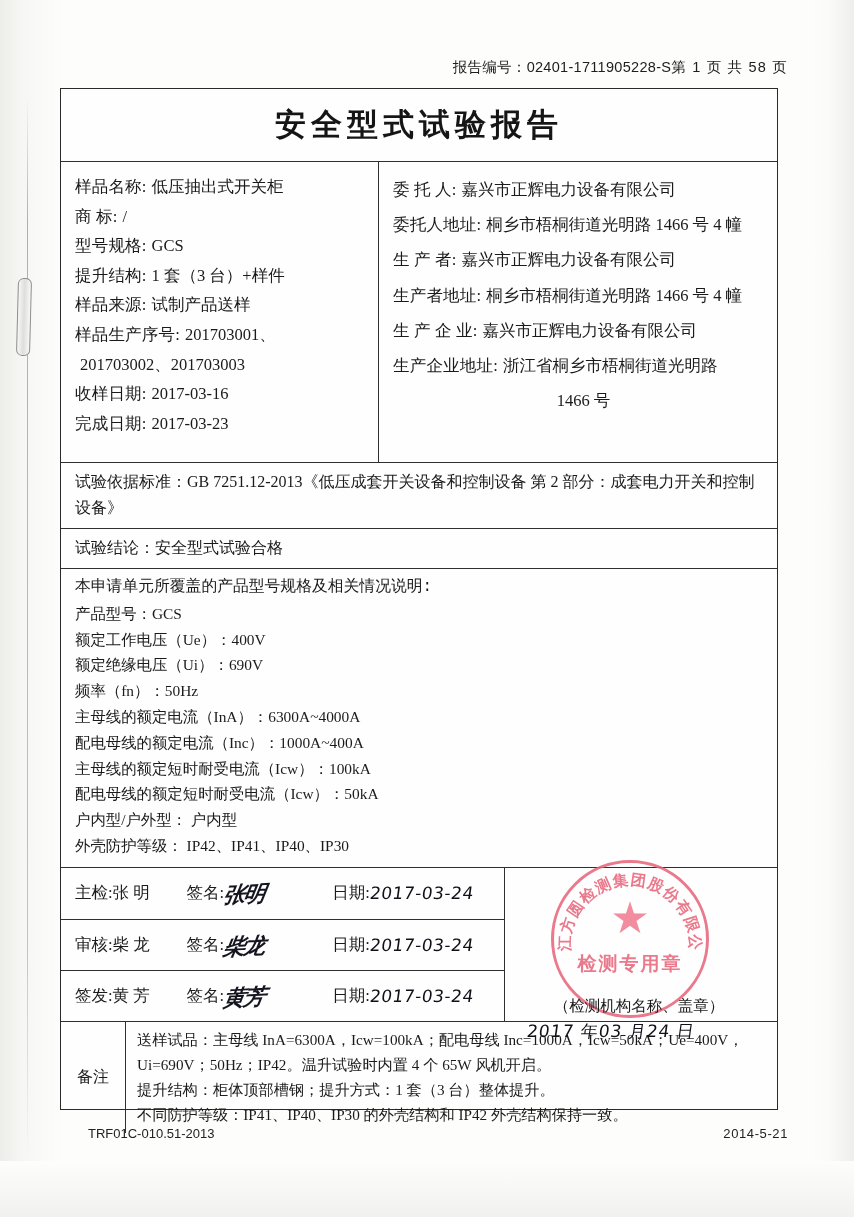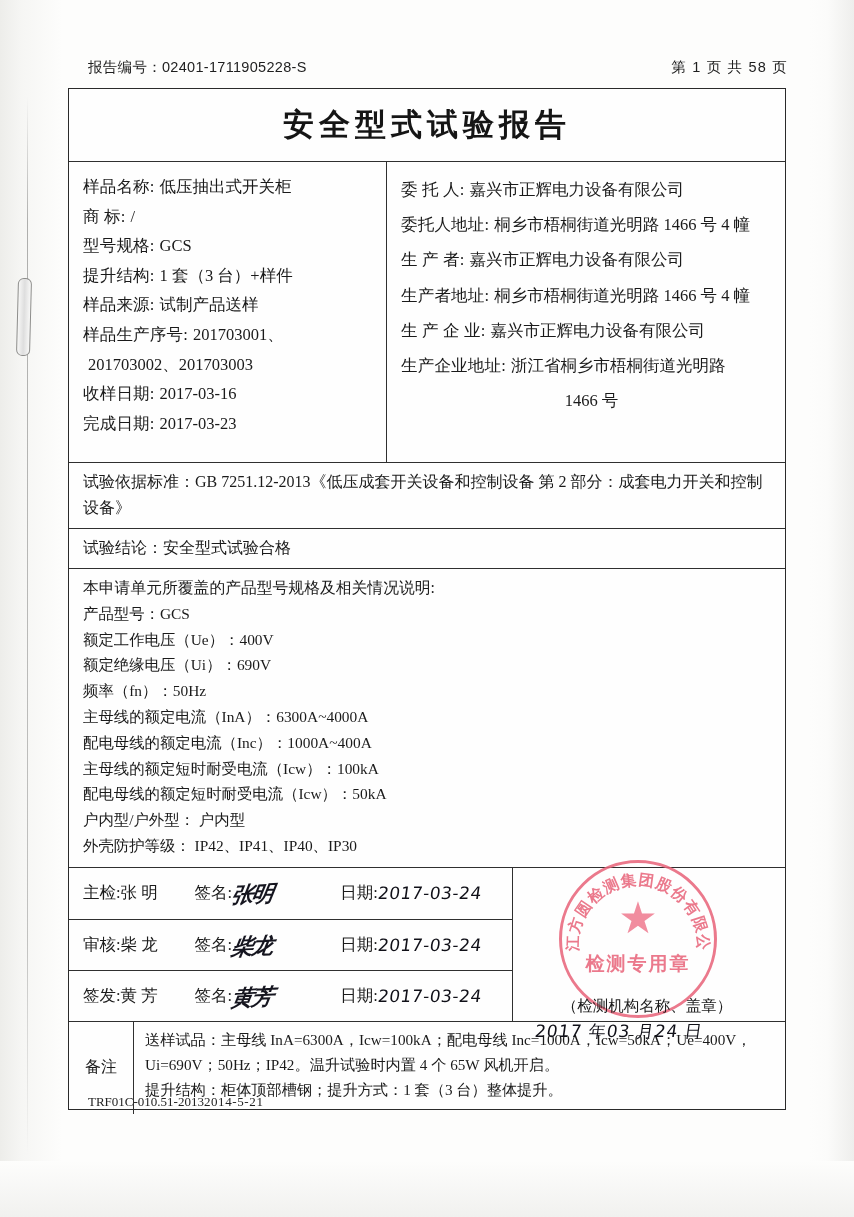--- a/index.html
+++ b/index.html
@@ -39,32 +39,32 @@
     position: absolute; left: 17px; top: 278px; width: 12px; height: 76px;
     border: 1.4px solid #8d8d8b;
     border-radius: 6px;
     background: linear-gradient(to right, #f7f7f6, #dedede, #f8f8f7);
     transform: rotate(1.5deg);
   }
 
   
   .hdr {
     position: absolute; left: 88px; top: 58px; width: 700px;
-    display: flex; justify-content: space-between; align-items: baseline;
+    display: flex; justify-content: flex-end; align-items: baseline;
     font-family: "Liberation Sans", "DejaVu Sans", sans-serif;
     font-size: 14.5px;
     color: #1e1e1e;
     letter-spacing: .3px;
   }
   .hdr-right { letter-spacing: 1.2px; }
 
   
   .frame {
     position: absolute;
-    left: 68px; top: 88px;
+    left: 60px; top: 88px;
     width: 718px; height: 1022px;
     border: 1.6px solid #2a2a2a;
     box-sizing: border-box;
     background: #fefefe;
   }
   .rowline { border-top: 1.3px solid #2f2f2f; }
 
   .title-row {
     height: 72px;
     display: flex; align-items: center; justify-content: center;
@@ -176,23 +176,23 @@
     width: 65px; box-sizing: border-box;
     border-right: 1.3px solid #2f2f2f;
     display: flex; align-items: center; justify-content: center;
     font-size: 16px;
   }
   .remark-body { flex: 1; padding: 5px 8px 6px 11px; box-sizing: border-box; }
   .remark-body .ln { font-size: 15.2px; line-height: 25px; white-space: nowrap; }
 
   
   .footer {
-    position: absolute; left: 88px; top: 1094px; width: 700px;
-    display: flex; justify-content: flex-start;
-    font-family: Liberation Serif, serif;
+    position: absolute; left: 88px; top: 1126px; width: 700px;
+    display: flex; justify-content: space-between;
+    font-family: Liberation Sans, sans-serif;
     font-size: 13px; color: #222;
   }
   .footer .right { letter-spacing: .6px; }
 </style>
 </head>
 <body>
 
 <div id="page">
 
   <div class="scan-shade-left"></div>
@@ -240,21 +240,21 @@
     <div class="fullrow rowline">
       <div class="ln">试验依据标准：GB 7251.12-2013《低压成套开关设备和控制设备 第 2 部分：成套电力开关和控制</div>
       <div class="ln">设备》</div>
     </div>
 
     <div class="fullrow rowline">
       <div class="ln">试验结论：安全型式试验合格</div>
     </div>
 
     <div class="spec-row rowline">
-      <div class="ln" style="font-size:15.8px;">本申请单元所覆盖的产品型号规格及相关情况说明:</div>
+      <div class="ln" style="font-size:15.8px;font-family:Liberation Mono, monospace;">本申请单元所覆盖的产品型号规格及相关情况说明:</div>
       <div id="spec-list">
           <div class="ln">产品型号：GCS</div>
           <div class="ln">额定工作电压（Ue）：400V</div>
           <div class="ln">额定绝缘电压（Ui）：690V</div>
           <div class="ln">频率（fn）：50Hz</div>
           <div class="ln">主母线的额定电流（InA）：6300A~4000A</div>
           <div class="ln">配电母线的额定电流（Inc）：1000A~400A</div>
           <div class="ln">主母线的额定短时耐受电流（Icw）：100kA</div>
           <div class="ln">配电母线的额定短时耐受电流（Icw）：50kA</div>
           <div class="ln">户内型/户外型：  户内型</div>
@@ -306,20 +306,21 @@
         <div class="seal-date">2017 年03 月24 日</div>
       </div>
     </div>
 
     <div class="remark-wrap rowline">
       <div class="remark-label">备注</div>
       <div class="remark-body" id="remark-lines">
           <div class="ln">送样试品：主母线 InA=6300A，Icw=100kA；配电母线 Inc=1000A，Icw=50kA；Ue=400V，</div>
           <div class="ln">Ui=690V；50Hz；IP42。温升试验时内置 4 个 65W 风机开启。</div>
           <div class="ln">提升结构：柜体顶部槽钢；提升方式：1 套（3 台）整体提升。</div>
+          <div class="ln">不同防护等级：IP41、IP40、IP30 的外壳结构和 IP42 外壳结构保持一致。</div>
         </div>
     </div>
 
   </div>
 
   <div class="footer">
     <div>TRF01C-010.51-2013</div>
     <div class="right">2014-5-21</div>
   </div>
 

